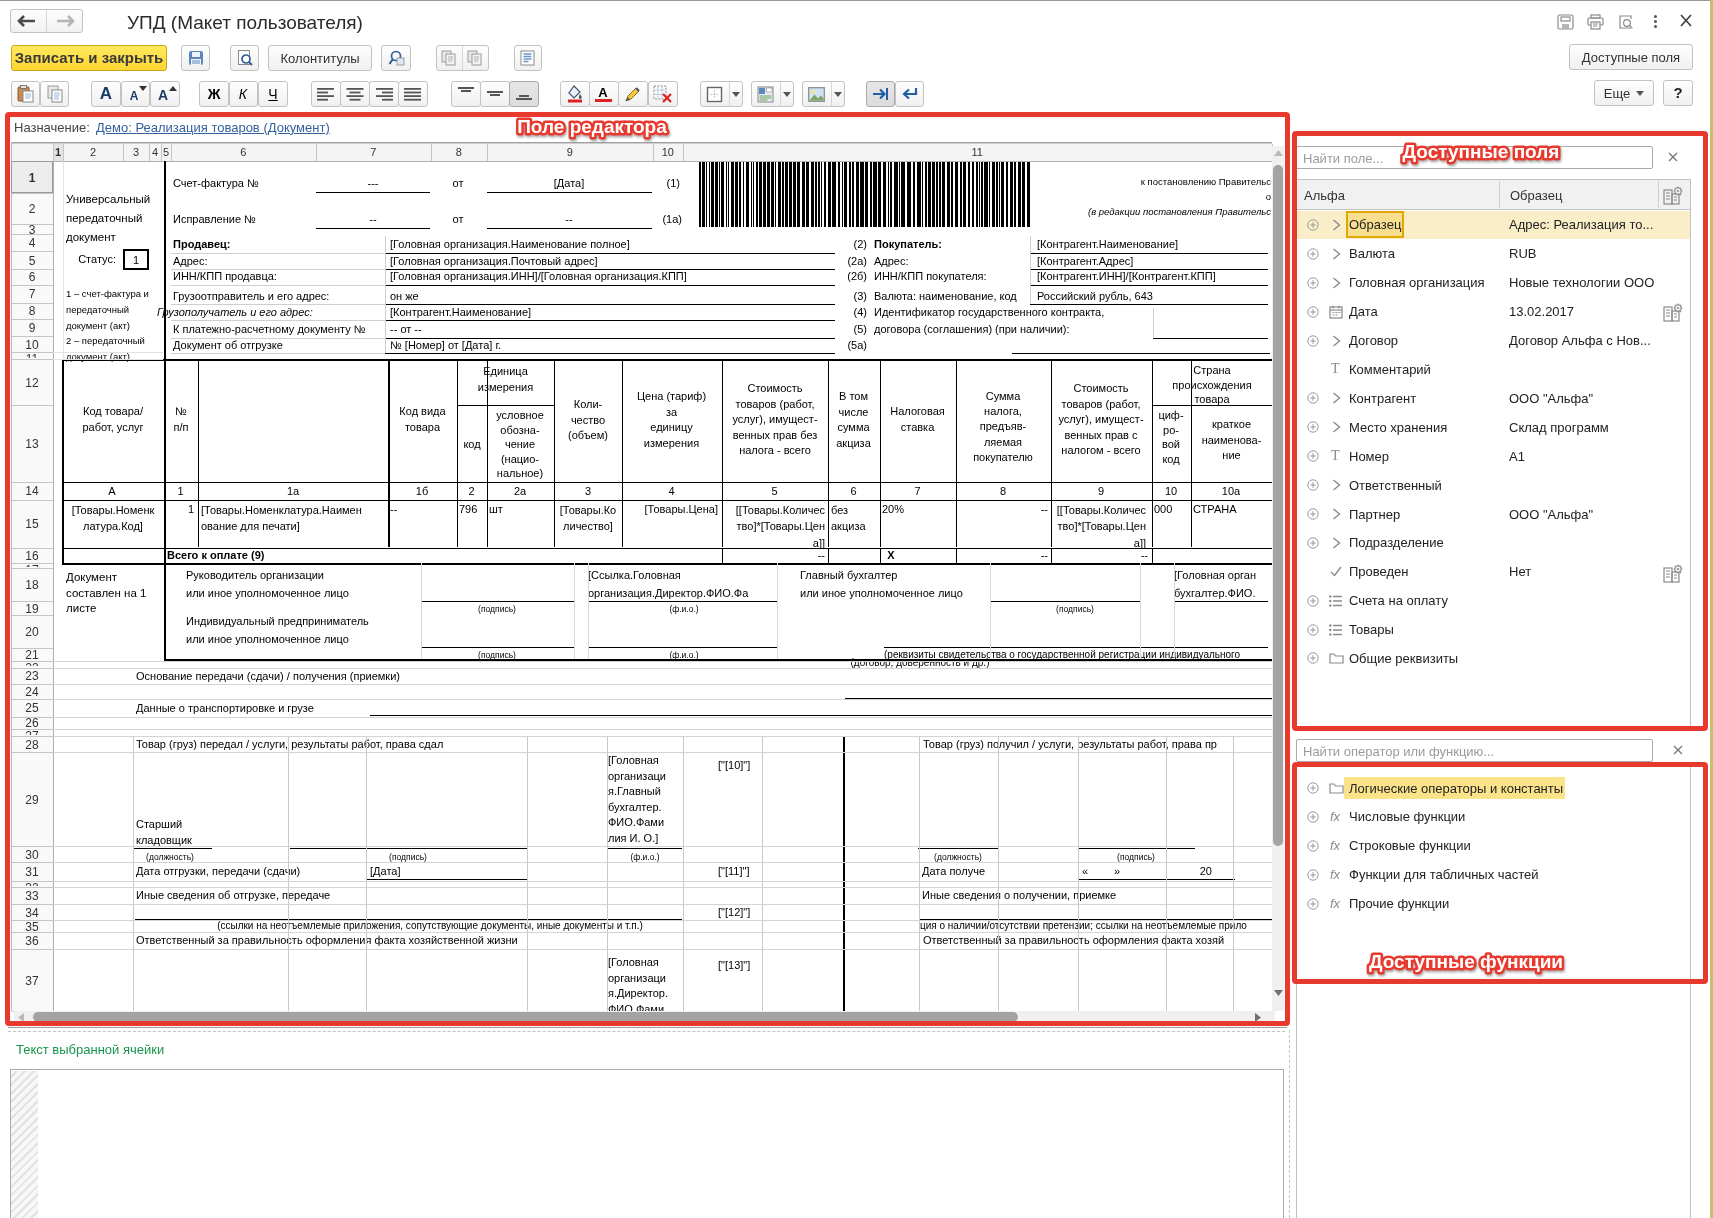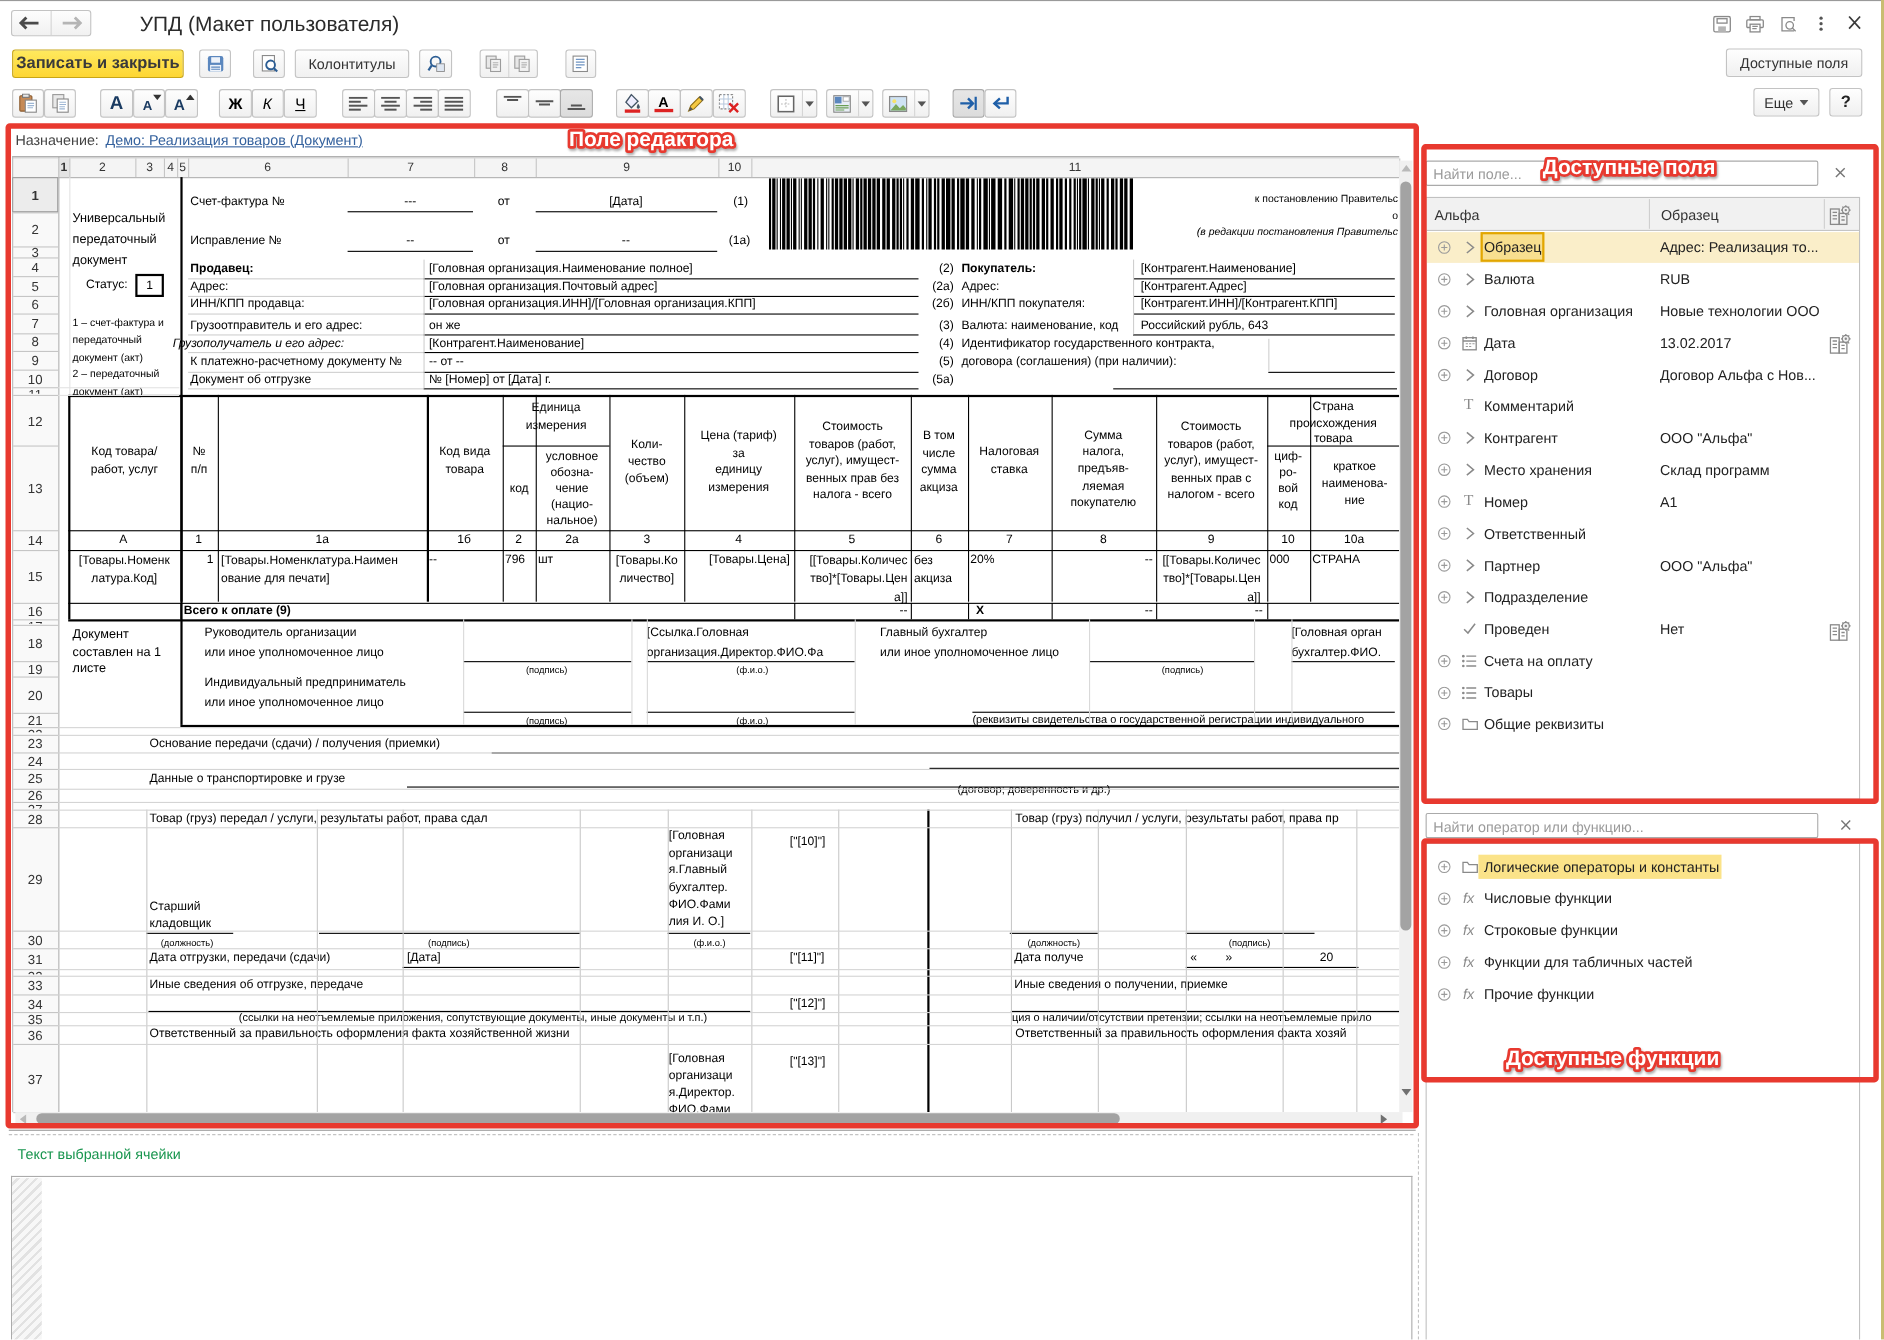--- a/index.html
+++ b/index.html
@@ -603,21 +603,21 @@
 <div class="ab" style="left:1174px;top:601px;width:94px;height:1px;background:#000"></div>
 <div class="ab" style="left:186px;top:613px;font-size:11px;line-height:17.5px;white-space:nowrap;">Индивидуальный предприниматель<br>или иное уполномоченное лицо</div>
 <div class="ab" style="left:421px;top:647px;width:153px;height:1px;background:#000"></div>
 <div class="ab nw" style="left:497px;top:649.5px;font-size:8.5px;line-height:10px;transform:translateX(-50%);">(подпись)</div>
 <div class="ab" style="left:588px;top:647px;width:189px;height:1px;background:#000"></div>
 <div class="ab nw" style="left:684px;top:649.5px;font-size:8.5px;line-height:10px;transform:translateX(-50%);">(ф.и.о.)</div>
 <div class="ab" style="left:884px;top:647px;width:384px;height:1px;background:#000"></div>
 <div class="ab nw" style="left:884px;top:648.5px;font-size:10px;line-height:12px;">(реквизиты свидетельства о государственной  регистрации индивидуального</div>
 <div class="ab nw" style="left:136px;top:669.5px;font-size:11px;line-height:13px;">Основание передачи (сдачи) / получения (приемки)</div>
 <div class="ab" style="left:447px;top:683.5px;width:825px;height:1px;background:#000"></div>
-<div class="ab nw" style="left:920px;top:713px;font-size:10px;line-height:12px;transform:translateX(-50%);margin-left:20px;">(договор; доверенность и др.)</div>
+<div class="ab nw" style="left:920px;top:657px;font-size:10px;line-height:12px;transform:translateX(-50%);">(договор; доверенность и др.)</div>
 <div class="ab" style="left:845px;top:697.5px;width:427px;height:1px;background:#000"></div>
 <div class="ab nw" style="left:136px;top:701.5px;font-size:11px;line-height:13px;">Данные о транспортировке и грузе</div>
 <div class="ab" style="left:370px;top:714.5px;width:902px;height:1px;background:#000"></div>
 <div class="ab" style="left:843px;top:736.2px;width:2px;height:274.8px;background:#000"></div>
 <div class="ab nw" style="left:136px;top:738.0px;font-size:11px;line-height:13px;">Товар (груз) передал / услуги, результаты работ, права сдал</div>
 <div class="ab nw" style="left:923px;top:738.0px;font-size:11px;line-height:13px;">Товар (груз) получил / услуги, результаты работ, права пр</div>
 <div class="ab" style="left:136px;top:817px;font-size:11px;line-height:15.5px;white-space:nowrap;">Старший<br>кладовщик</div>
 <div class="ab" style="left:133px;top:848px;width:79px;height:1px;background:#000"></div>
 <div class="ab nw" style="left:170px;top:852.0px;font-size:8.5px;line-height:10px;transform:translateX(-50%);">(должность)</div>
 <div class="ab" style="left:290px;top:848px;width:237px;height:1px;background:#000"></div>

